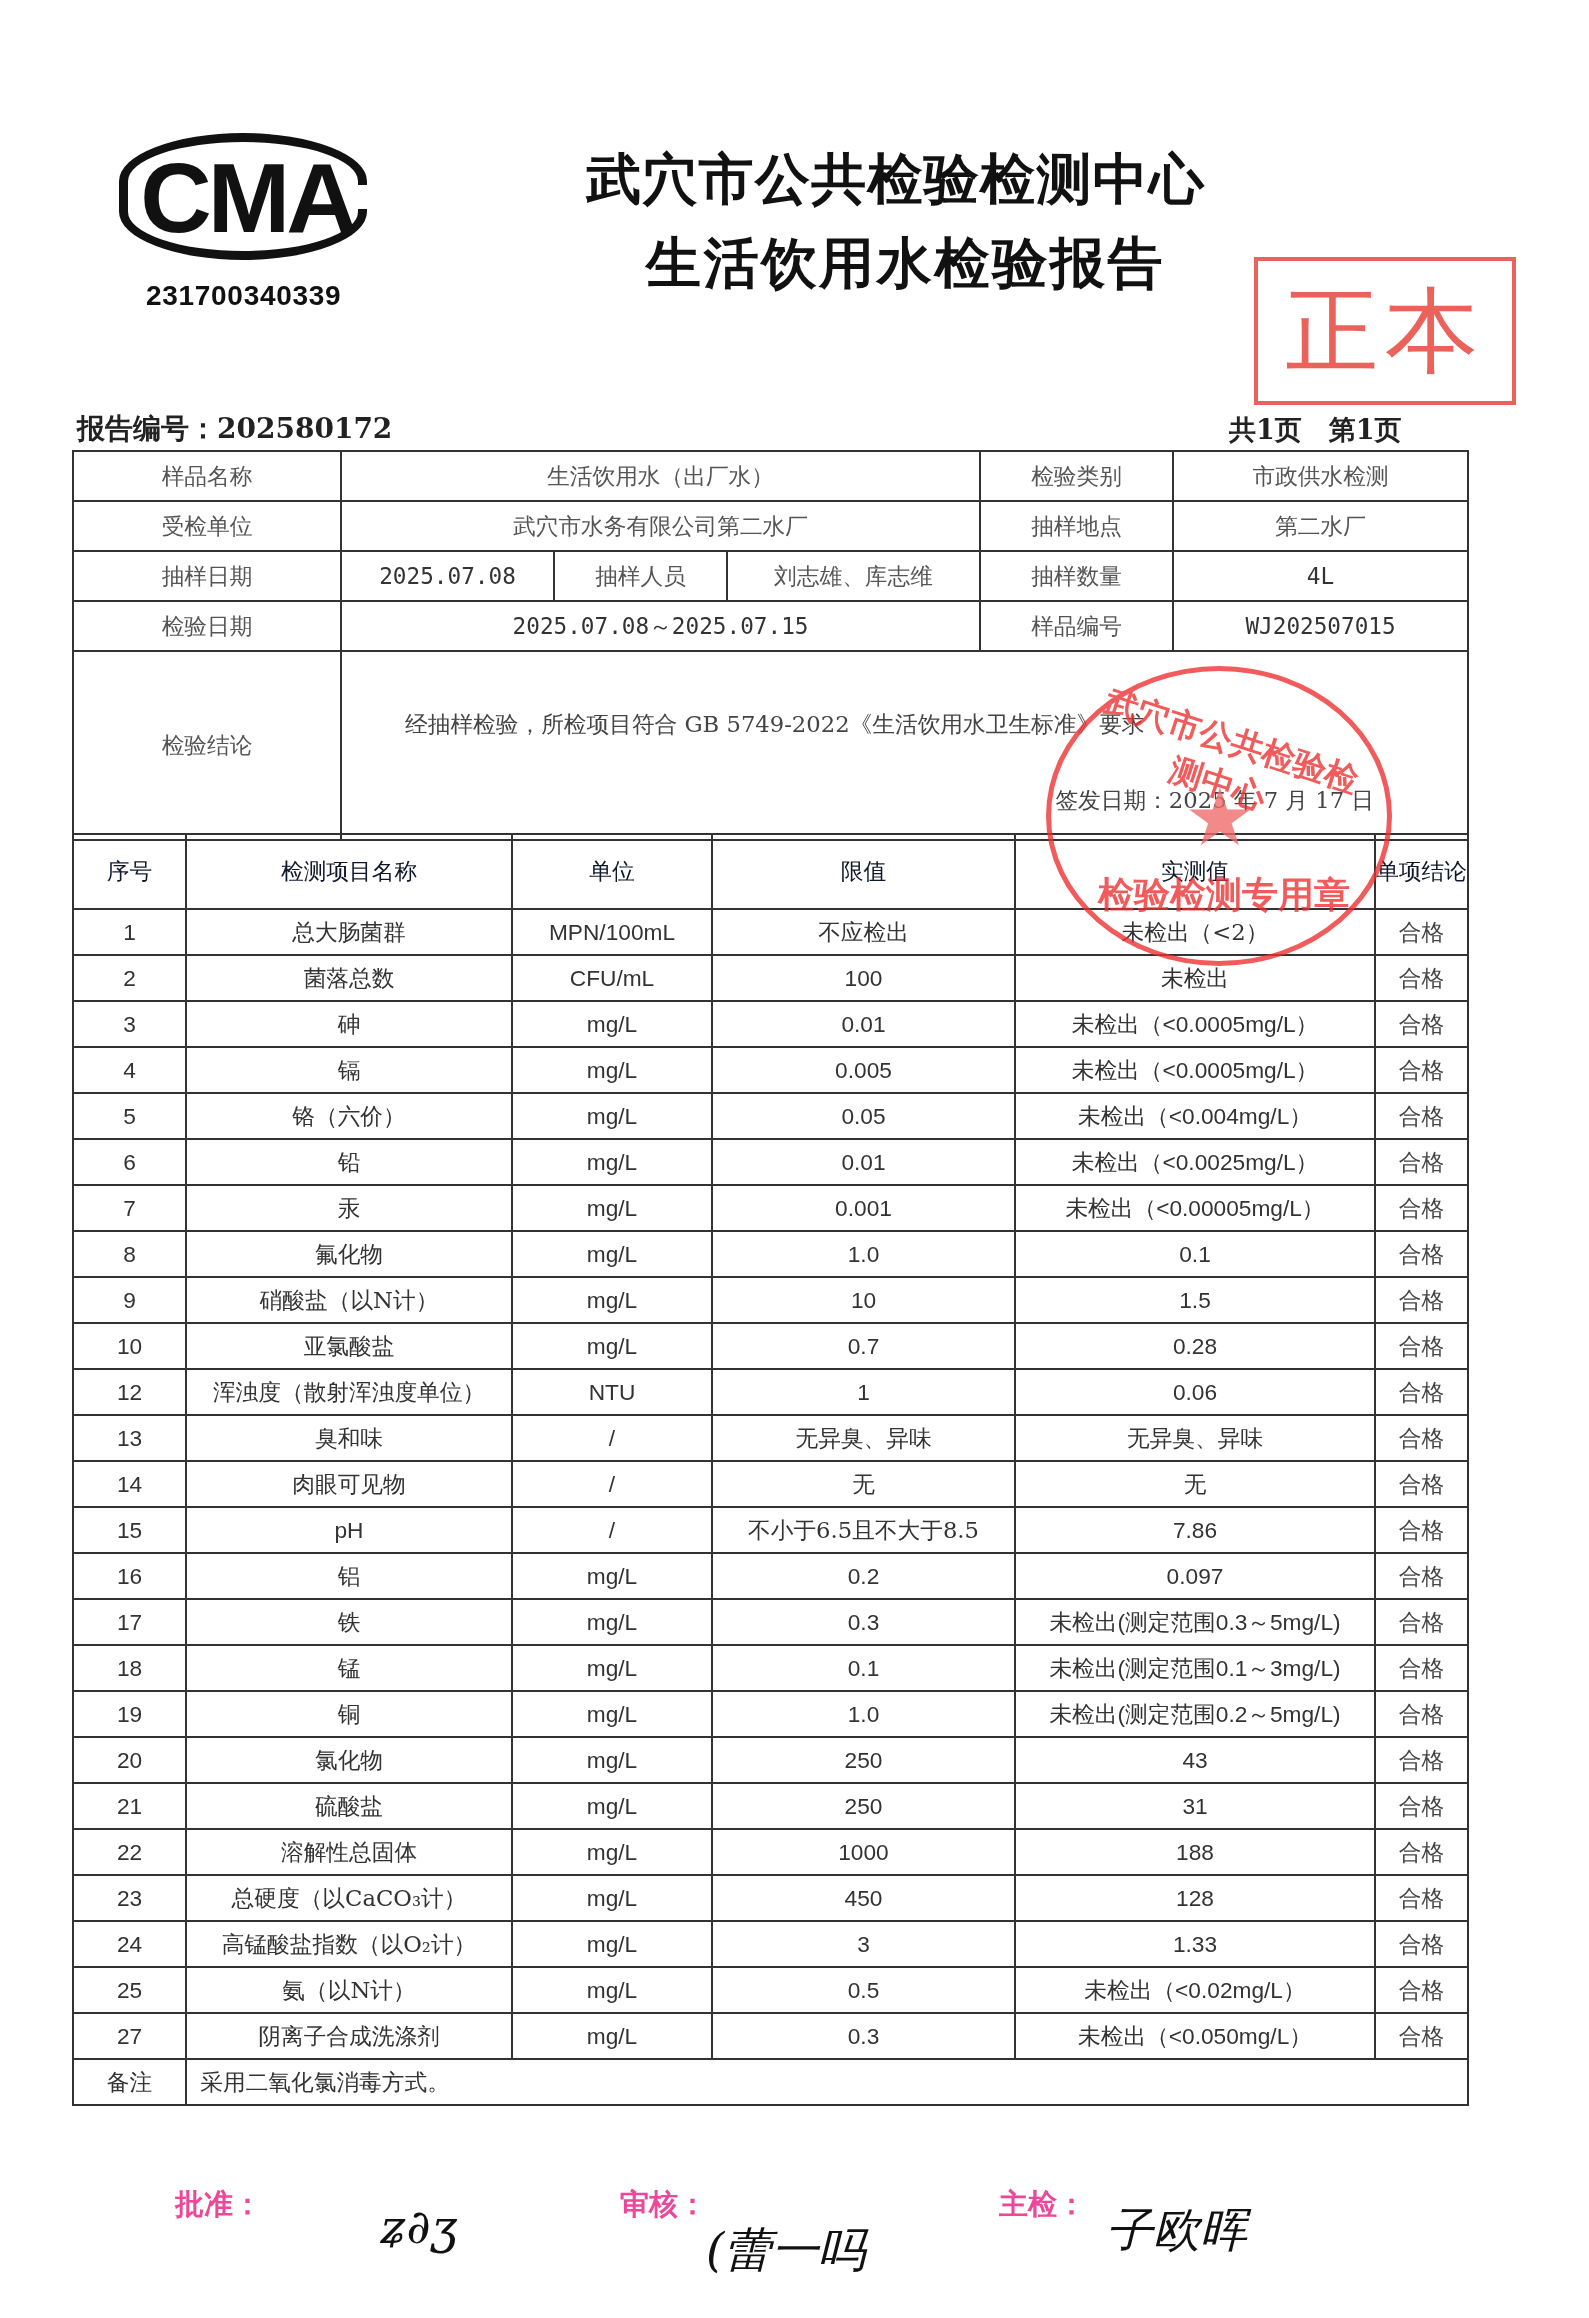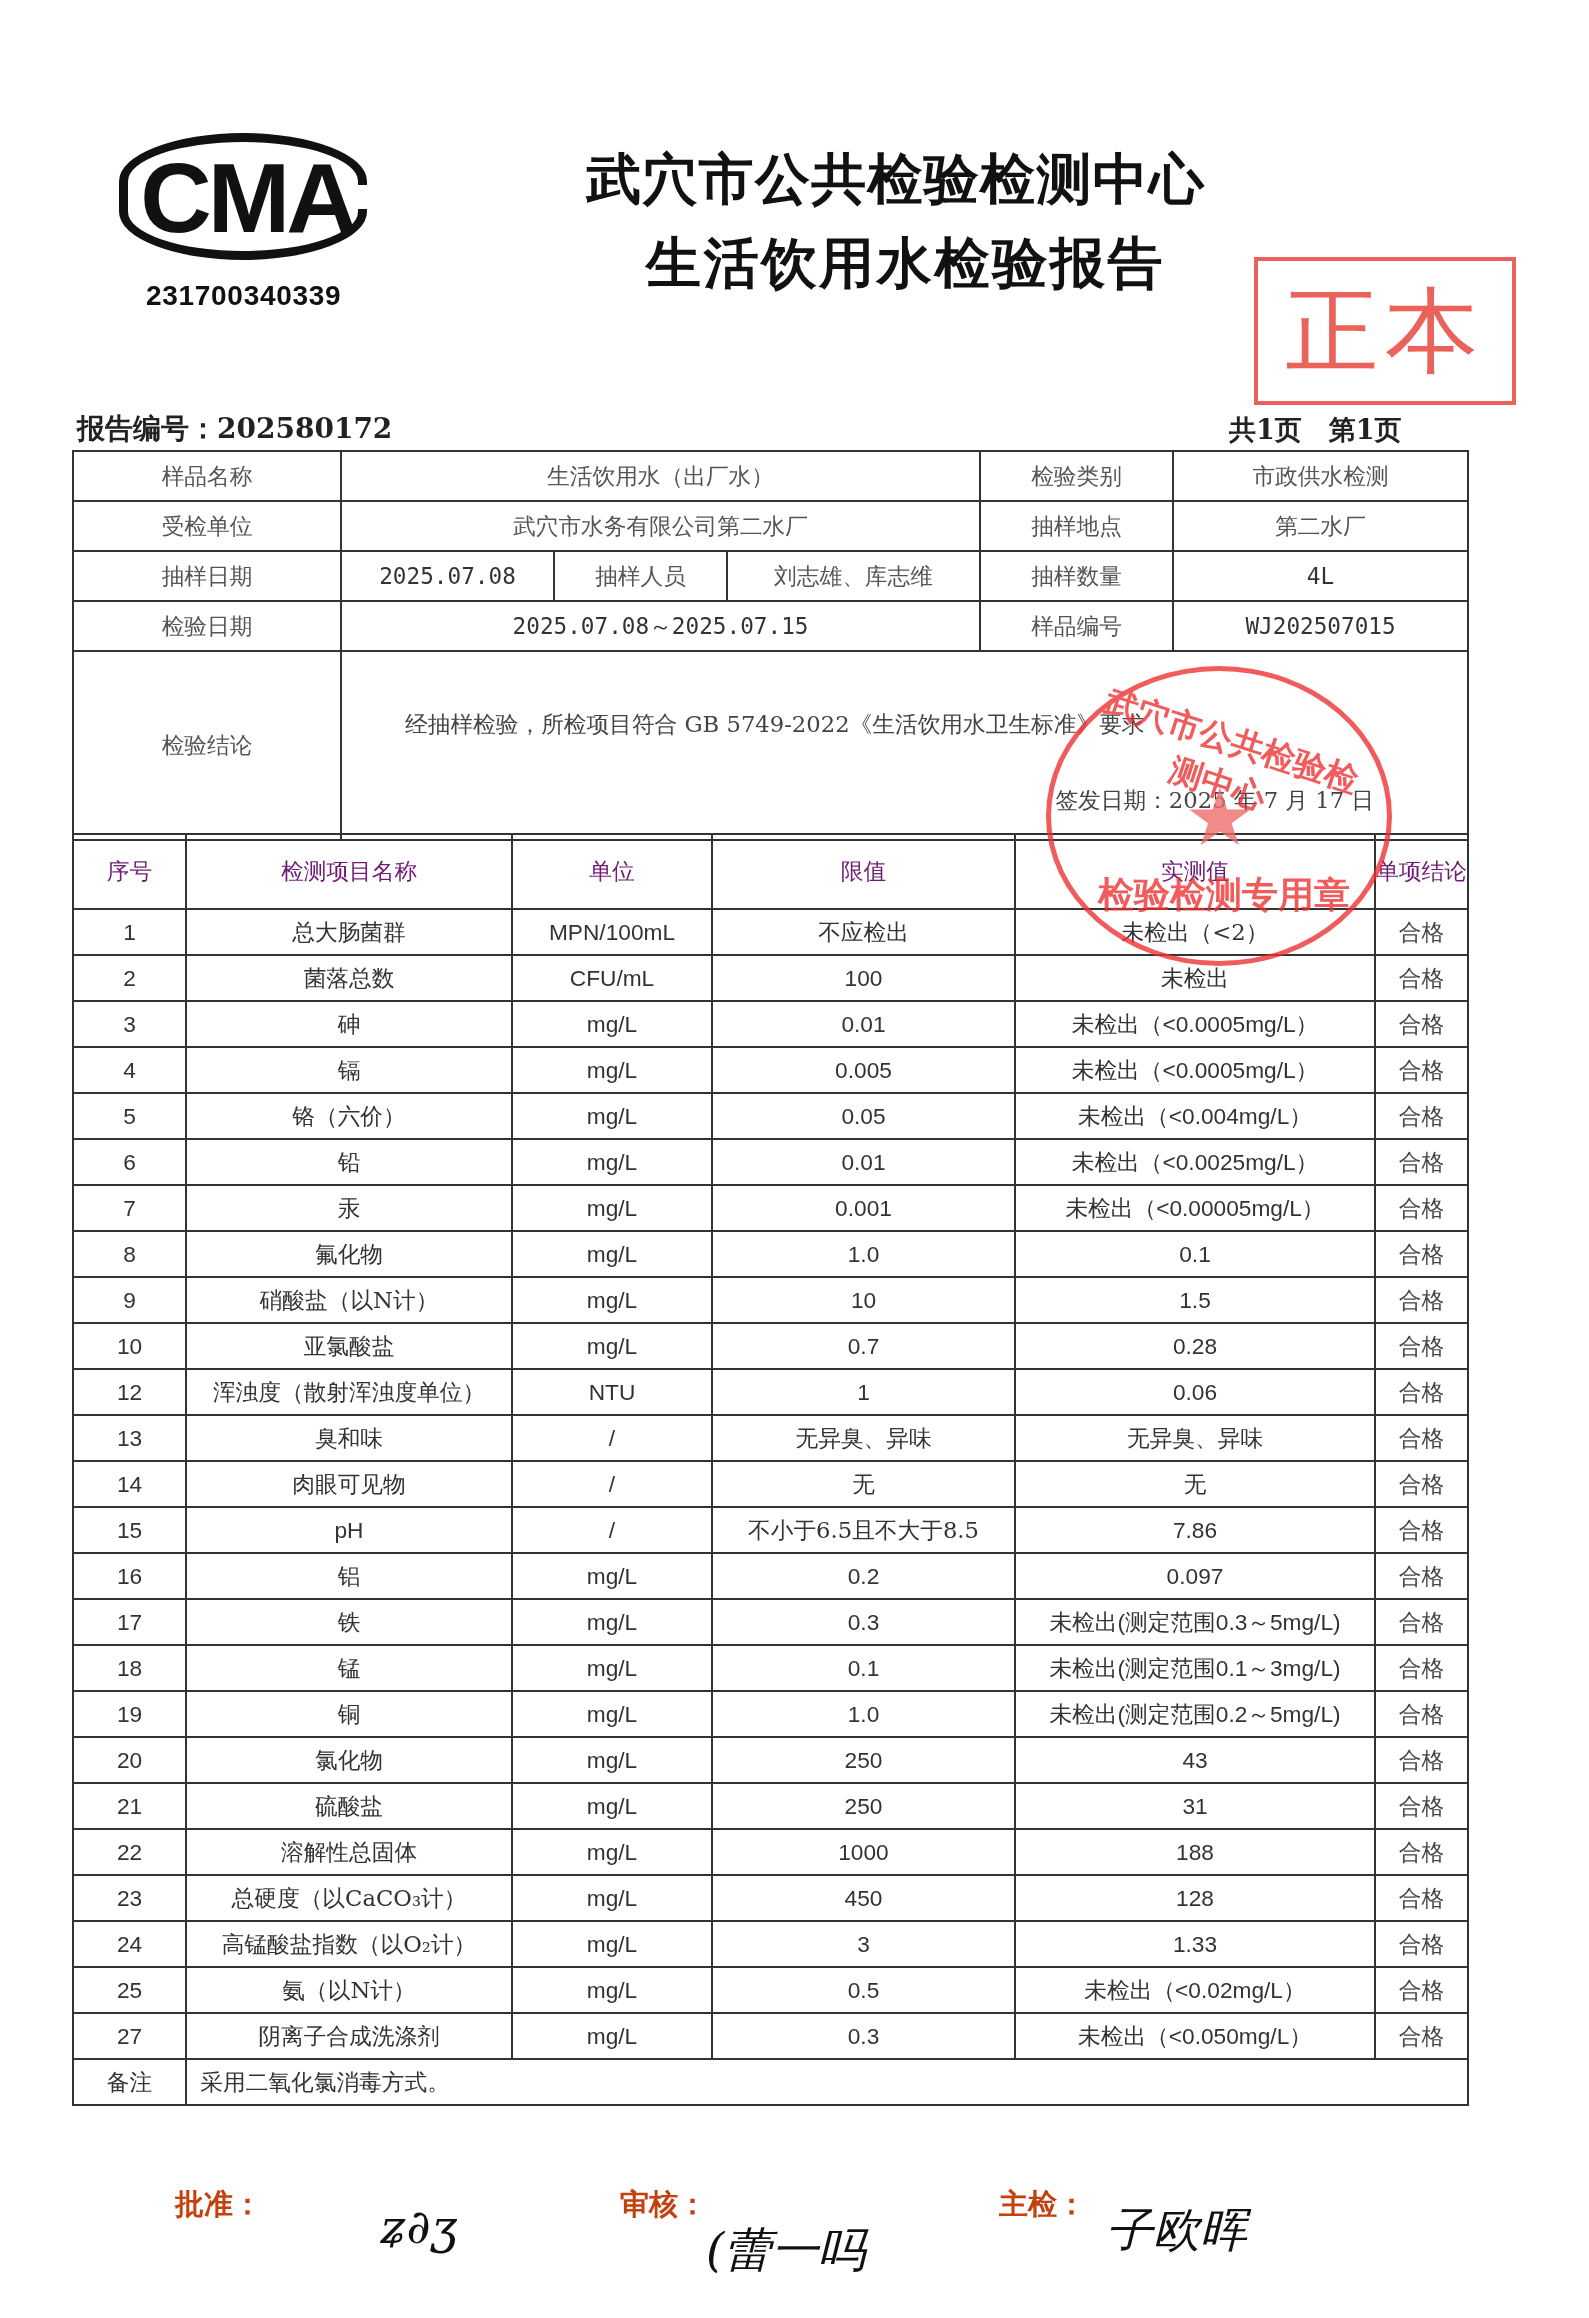--- a/index.html
+++ b/index.html
@@ -30,26 +30,26 @@
   .info td { height: 48px; font-family: "DejaVu Serif", serif; color: #555; }
   .info td.num { font-family: "DejaVu Sans Mono", monospace; color: #333; }
   .info td.concl-text { text-align: left; height: 187px; position: relative; border-radius: 10px; }
   .concl-line { position: absolute; left: 63px; top: 57px; font-size: 22.7px; color: #444; }
   .issue-line { position: absolute; right: 93px; top: 133px; font-size: 22.7px; color: #444; }
   .results td { height: 44px; }
   .results td.seq { font-family: "Liberation Sans", sans-serif; }
   .results td.name { font-family: "DejaVu Serif", serif; }
   .results td.unit, .results td.val { font-family: "Liberation Sans", sans-serif; }
   .results td.pass { font-family: "DejaVu Serif", serif; color: #444; }
-  .results tr.hdr td { height: 73px; font-family: Liberation Serif, serif; color: #701a75; margin-top: 41px; }
+  .results tr.hdr td { height: 73px; font-family: Liberation Serif, serif; color: #0f172a; margin-top: 41px; }
   .results tr.tall td { height: 77px; }
   .small-lim { font-size: 17.3px; line-height: 29px; }
   .remark td { height: 44px; }
   .remark td.rtext { text-align: left; padding-left: 13.3px; font-family: "DejaVu Serif", serif; }
-  .sig { position: absolute; top: 2185px; font-family: "DejaVu Serif", serif; font-weight: bold; font-size: 29px; color: #c2410c; }
+  .sig { position: absolute; top: 2185px; font-family: "DejaVu Serif", serif; font-weight: bold; font-size: 29px; color: #ec4899; }
   .sig-scribble { position: absolute; font-family: "DejaVu Serif", serif; font-style: italic; font-size: 47px; color: #111; }
   .seal { position: absolute; left: 1046px; top: 666px; width: 346px; height: 300px;
           border: 5.3px solid #ee2e2e; border-radius: 50%; box-sizing: border-box; color: #ee2e2e;
           opacity: 0.78; pointer-events: none; }
   .seal-top { position: absolute; left: 40px; top: 47px; width: 267px; text-align: center;
               font-family: "DejaVu Serif", serif; font-weight: bold; font-size: 33px; transform: rotate(18deg); }
   .seal-star { position: absolute; left: 133px; top: 100px; font-size: 80px; color: #f06a6a; }
   .seal-bottom { position: absolute; left: 33px; top: 200px; width: 280px; text-align: center;
                  font-family: "DejaVu Serif", serif; font-weight: bold; font-size: 36px; }
 </style>

